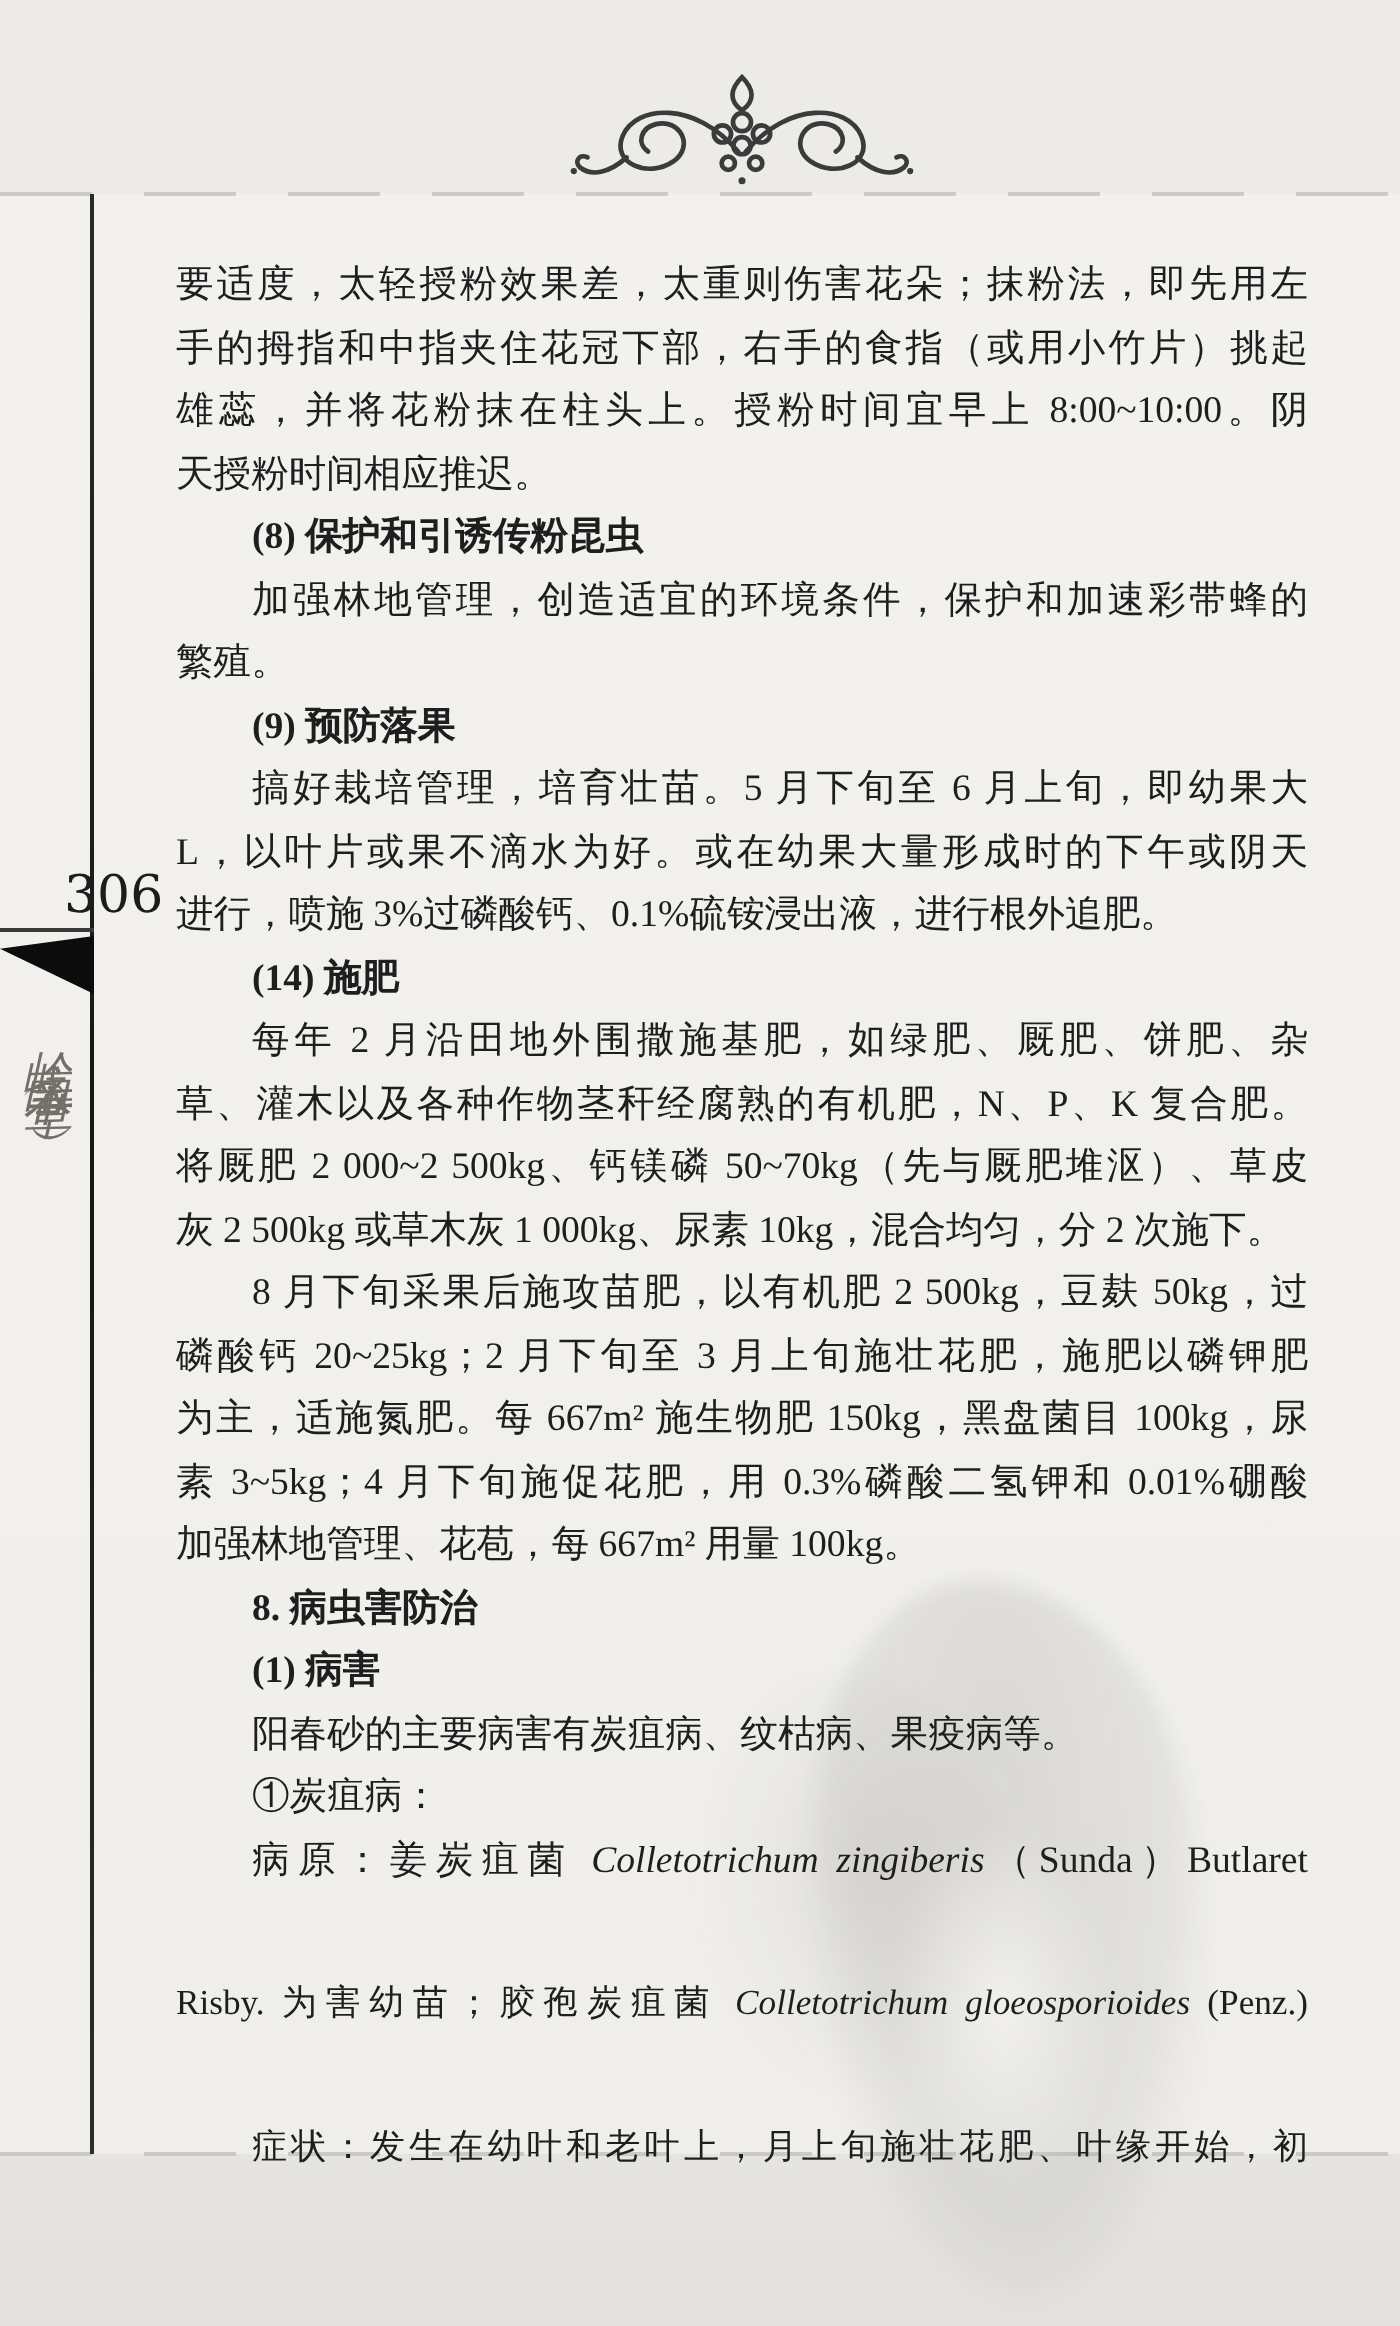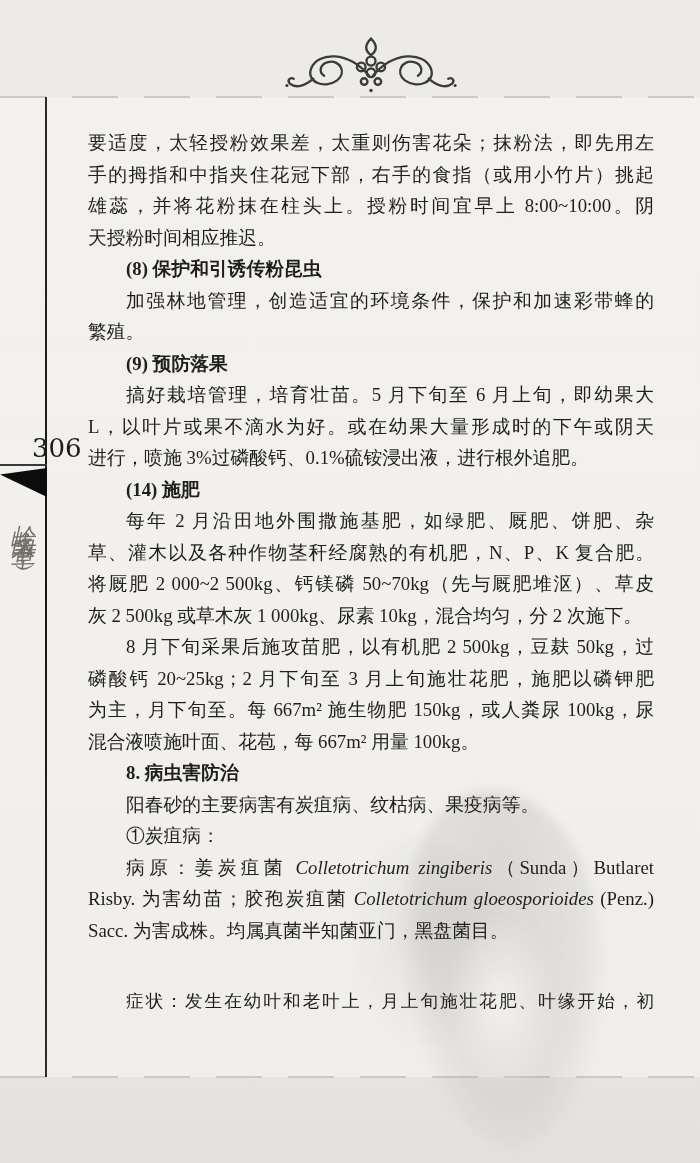--- a/index.html
+++ b/index.html
@@ -156,24 +156,25 @@
       <div class="line ind">搞好栽培管理，培育壮苗。5 月下旬至 6 月上旬，即幼果大</div>
       <div class="line">L，以叶片或果不滴水为好。或在幼果大量形成时的下午或阴天</div>
       <div class="line end">进行，喷施 3%过磷酸钙、0.1%硫铵浸出液，进行根外追肥。</div>
       <div class="line h ind end">(14) 施肥</div>
       <div class="line ind">每年 2 月沿田地外围撒施基肥，如绿肥、厩肥、饼肥、杂</div>
       <div class="line">草、灌木以及各种作物茎秆经腐熟的有机肥，N、P、K 复合肥。</div>
       <div class="line">将厩肥 2 000~2 500kg、钙镁磷 50~70kg（先与厩肥堆沤）、草皮</div>
       <div class="line end">灰 2 500kg 或草木灰 1 000kg、尿素 10kg，混合均匀，分 2 次施下。</div>
       <div class="line ind">8 月下旬采果后施攻苗肥，以有机肥 2 500kg，豆麸 50kg，过</div>
       <div class="line">磷酸钙 20~25kg；2 月下旬至 3 月上旬施壮花肥，施肥以磷钾肥</div>
-      <div class="line">为主，月下旬至。每 667m² 施生物肥 150kg，或人粪尿 100kg，尿</div>
-      <div class="line end">混合液喷施叶面、花苞，每 667m² 用量 100kg。</div>
+      <div class="line">为主，适施氮肥。每 667m² 施生物肥 150kg，黑盘菌目 100kg，尿</div>
+      <div class="line">素 3~5kg；4 月下旬施促花肥，用 0.3%磷酸二氢钾和 0.01%硼酸</div>
+      <div class="line end">加强林地管理、花苞，每 667m² 用量 100kg。</div>
       <div class="line h ind end">8. 病虫害防治</div>
+      <div class="line h ind end">(1) 病害</div>
       <div class="line ind end">阳春砂的主要病害有炭疽病、纹枯病、果疫病等。</div>
       <div class="line ind end">①炭疽病：</div>
       <div class="line ind">病原：姜炭疽菌 <i>Colletotrichum zingiberis</i>（Sunda）Butlaret</div>
       <div class="line">Risby. 为害幼苗；胶孢炭疽菌 <i>Colletotrichum gloeosporioides</i> (Penz.)</div>
-      <div class="line end">Sacc. 为害成株。均属真菌半知菌亚门，黑盘菌目。</div>
       <div class="line ind">症状：发生在幼叶和老叶上，月上旬施壮花肥、叶缘开始，初</div>
     </div>
 
 </div>
 
 </body></html>

